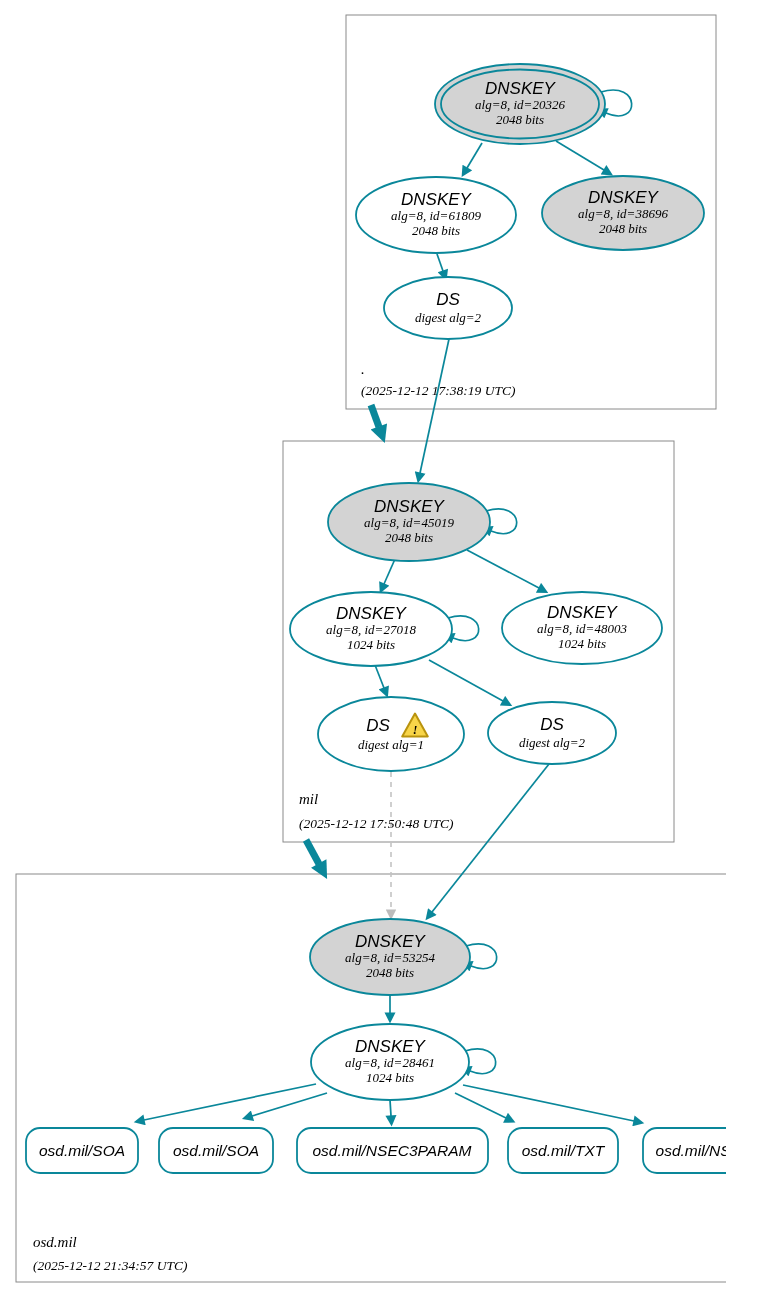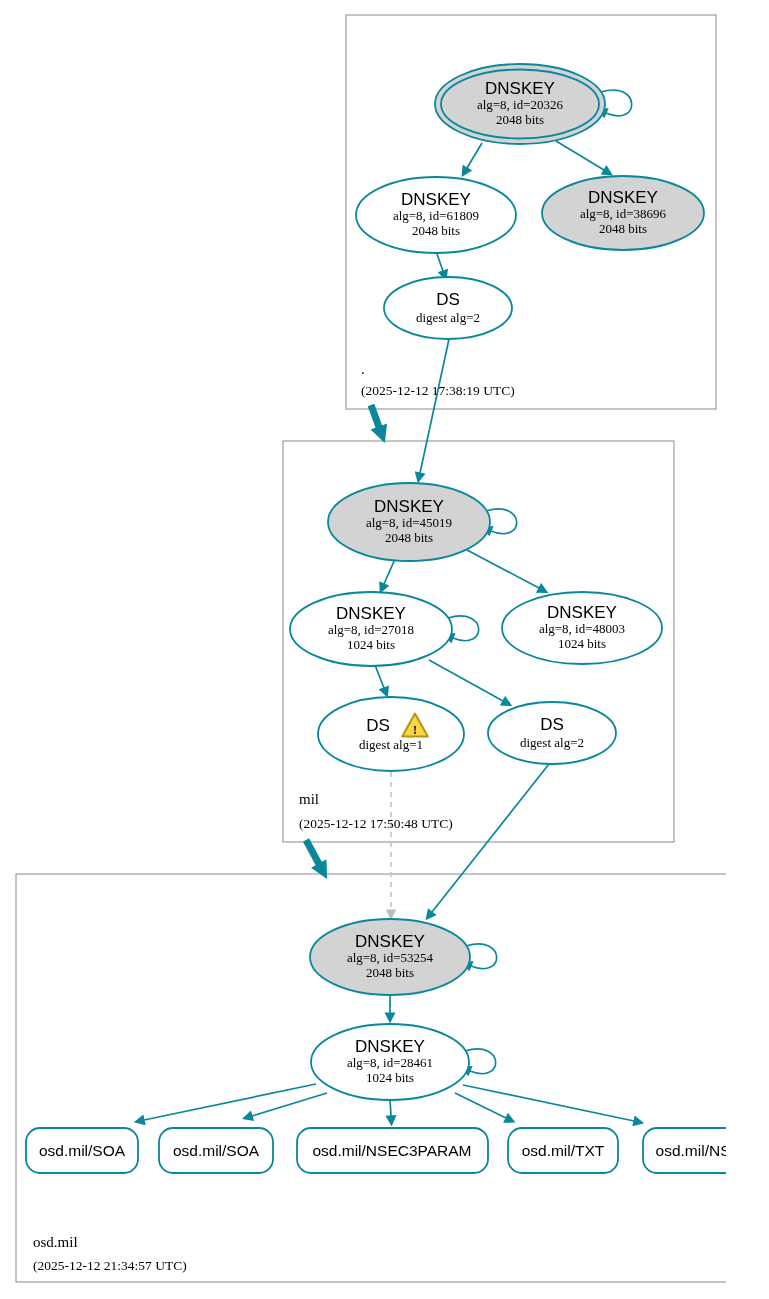--- a/index.html
+++ b/index.html
@@ -1,16 +1,16 @@
 <!DOCTYPE html>
 <html><head>
 <meta charset="utf-8">
 <style>
   html,body{margin:0;padding:0;background:#ffffff;}
-  .canvas{position:relative;width:726px;height:1299px;background:#ffffff;overflow:hidden;}
+  .canvas{position:relative;width:726px;height:1299px;background:#ffffff;overflow:hidden;font-style:italic;}
   svg{display:block;}
   .zone-box{fill:#ffffff;stroke:#8a8a8a;stroke-width:1;}
   .edge{stroke:#0a879a;stroke-width:1.7;fill:none;}
   .edge-thick{stroke:#0a879a;stroke-width:7;fill:none;}
   .edge-dashed{stroke:#c4c4c4;stroke-width:1.6;fill:none;stroke-dasharray:5 5;}
   .node{fill:#ffffff;stroke:#0a879a;stroke-width:1.8;}
   .node-gray{fill:#d3d3d3;stroke:#0a879a;stroke-width:1.8;}
   .node-inner{fill:none;stroke:#0a879a;stroke-width:1.8;}
   .rrset{fill:#ffffff;stroke:#0a879a;stroke-width:1.8;}
   .t-title{font-family:"Liberation Sans",sans-serif;font-size:17px;fill:#000;text-anchor:middle;}

